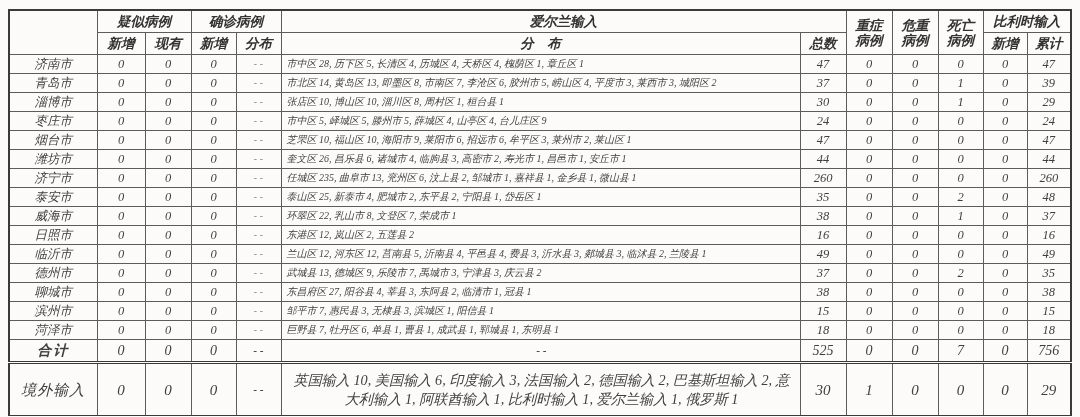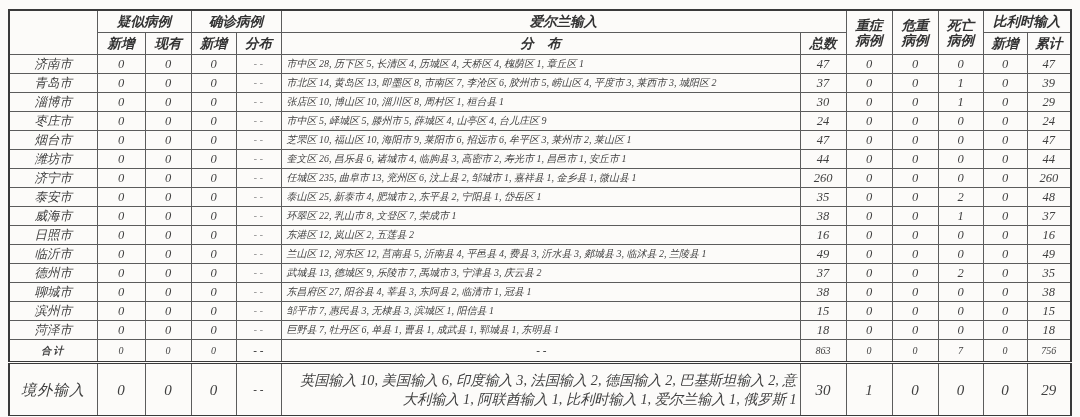--- a/index.html
+++ b/index.html
@@ -29,30 +29,30 @@
   }
   thead th{
     font-weight:bold;font-size:13.5px;line-height:17px;padding:2px 1px;
     color:#333;
   }
   th.two-line{white-space:pre-line;line-height:15px;}
   td.c-dist{
     text-align:left;font-size:10px;line-height:14px;padding:2px 3px 2px 5px;
   }
   tr.kind-city td{height:19px;}
-  tr.kind-total td{height:23px;font-size:10px;}
+  tr.kind-total td{height:23px;font-size:14px;}
   tr.kind-total .c-city{font-weight:bold;letter-spacing:2px;}
   tr.kind-total .c-dist{text-align:center;font-size:13px;}
   tr.kind-import td{
     border-top:3px double var(--border-heavy);
     border-bottom:3px double var(--border-heavy);
     font-size:15px;height:54px;
   }
   tr.kind-import .c-city{letter-spacing:1px;}
-  tr.kind-import .c-dist{font-size:14.2px;line-height:19px;text-align:right;}
+  tr.kind-import .c-dist{font-size:14.2px;line-height:19px;text-align:center;}
   td.dash{color:var(--muted);font-family:"DejaVu Sans Mono",monospace;font-size:10px;letter-spacing:0px;}
   tr.kind-total td.dash,tr.kind-import td.dash{color:#4a4a4a;font-size:11px;}
 </style>
 </head>
 <body>
 
 <div class="page">
   <table class="stats">
     <colgroup>
       <col style="width:88px">
@@ -304,21 +304,21 @@
     <td>0</td>
     <td>18</td>
   </tr>
         <tr class="kind-total">
     <td class="c-city">合计</td>
     <td>0</td>
     <td>0</td>
     <td>0</td>
     <td class="dash">--</td>
     <td class="c-dist dash">--</td>
-    <td>863</td>
+    <td>525</td>
     <td>0</td>
     <td>0</td>
     <td>7</td>
     <td>0</td>
     <td>756</td>
   </tr>
         <tr class="kind-import">
     <td class="c-city">境外输入</td>
     <td>0</td>
     <td>0</td>

